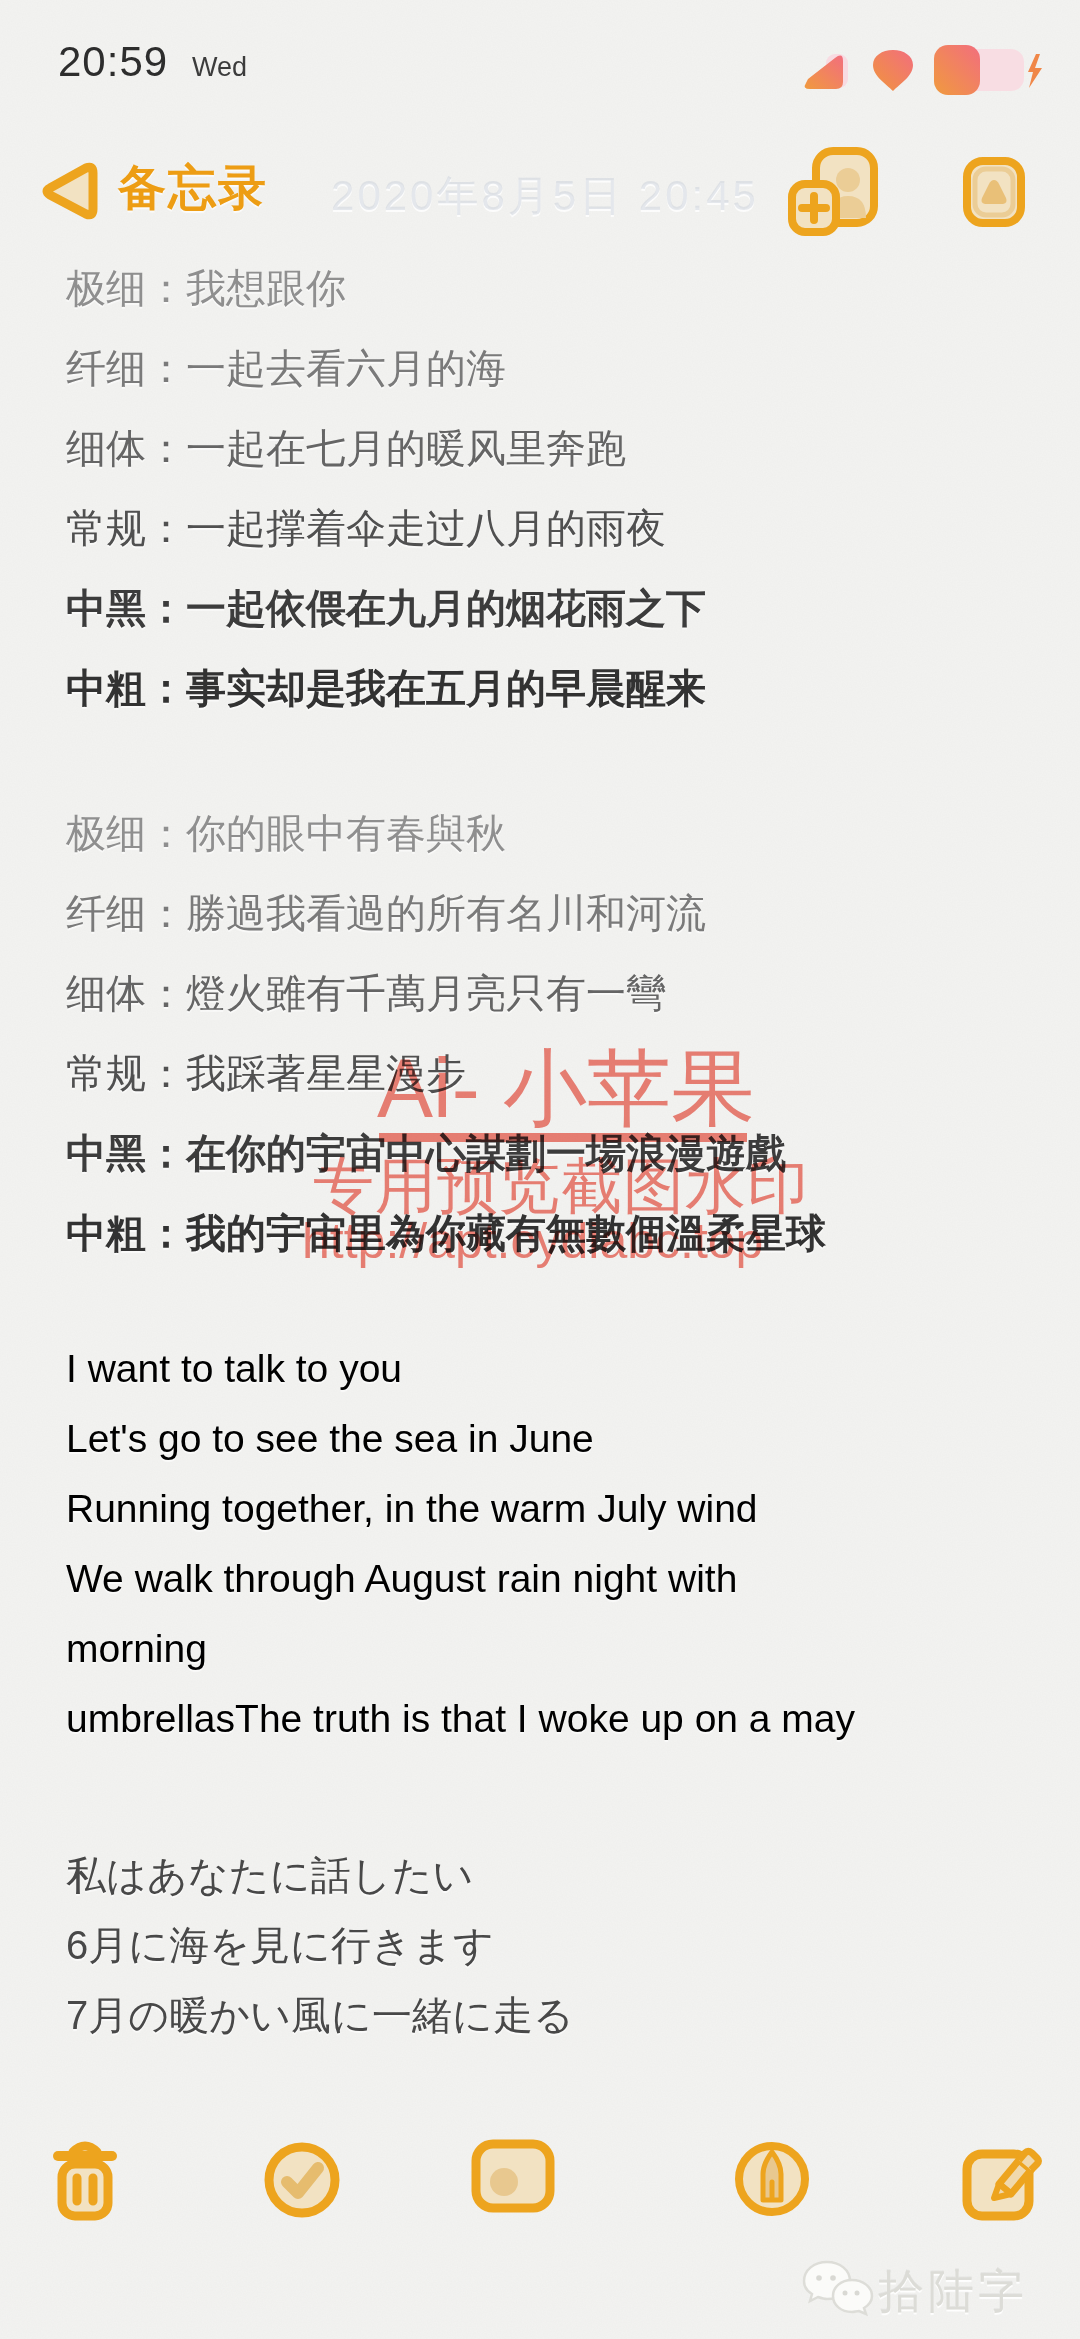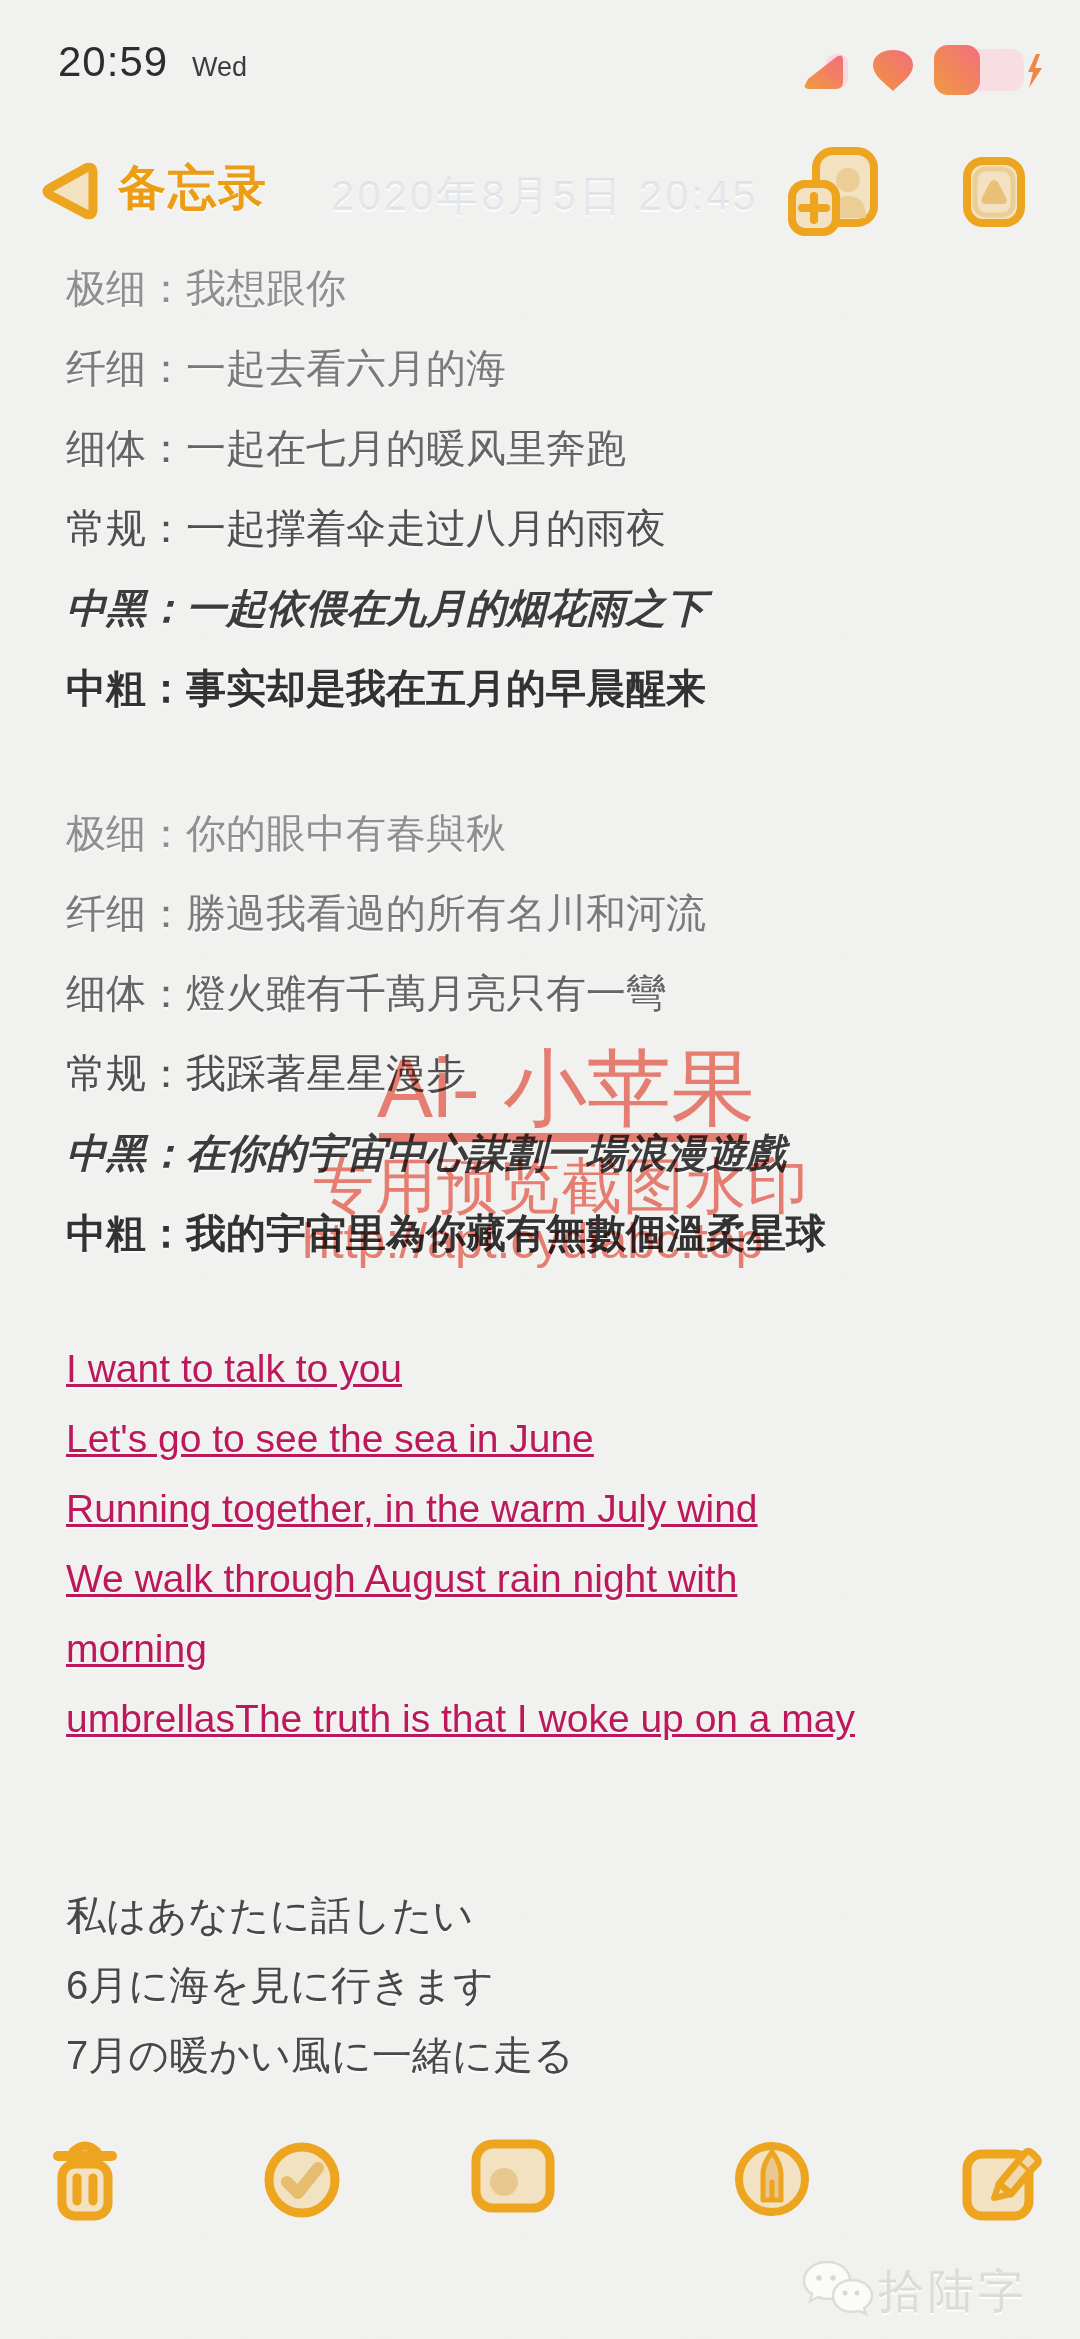--- a/index.html
+++ b/index.html
@@ -21,27 +21,27 @@
   .date-stamp{position:absolute;left:0;right:0;top:22px;text-align:center;font-size:42px;
               color:rgba(196,203,214,.42);letter-spacing:3px;text-shadow:0 2px 0 rgba(255,255,255,.8);margin-left:10px;}
   .hdr-action-1{position:absolute;left:788px;top:0px;width:90px;height:92px;cursor:pointer;}
   .hdr-action-2{position:absolute;left:962px;top:10px;width:64px;height:72px;cursor:pointer;}
 
   
   .block{position:absolute;left:66px;right:30px;z-index:1;
          text-shadow:0 2px 1px rgba(255,255,255,.65);}
   .b1{top:248px;font-size:40px;line-height:80px;}
   .b2{top:793px;font-size:40px;line-height:80px;}
-  .b-en{top:1334px;font-size:39px;line-height:70px;color:#be185d;font-weight:400;text-decoration:underline;}
-  .b-jp{top:1880px;font-size:40px;line-height:70px;color:#484848;font-weight:400;}
+  .b-en{top:1334px;font-size:39px;line-height:70px;color:#000000;font-weight:400;}
+  .b-jp{top:1840px;font-size:40px;line-height:70px;color:#484848;font-weight:400;}
   .w1{font-weight:100;color:#8f8f8f;}
   .w2{font-weight:200;color:#7a7a7a;}
   .w3{font-weight:300;color:#656565;}
   .w4{font-weight:400;color:#505050;}
-  .w5{font-weight:600;color:#3c3c3c;font-style:italic;}
+  .w5{font-weight:600;color:#3c3c3c;}
   .w6{font-weight:800;color:#323232;}
 
   
   .redwm{position:absolute;z-index:2;color:#F2796E;mix-blend-mode:multiply;opacity:.92;
          font-weight:400;white-space:nowrap;}
   .rw1{left:377px;top:1032px;font-size:84px;}
   .rw-line{position:absolute;left:379px;top:1133px;width:368px;height:9px;background:#F2796E;
            z-index:2;mix-blend-mode:multiply;opacity:.92;}
   .rw2{left:313px;top:1146px;font-size:61px;letter-spacing:1px;}
   .rw3{left:302px;top:1212px;font-size:50px;}

